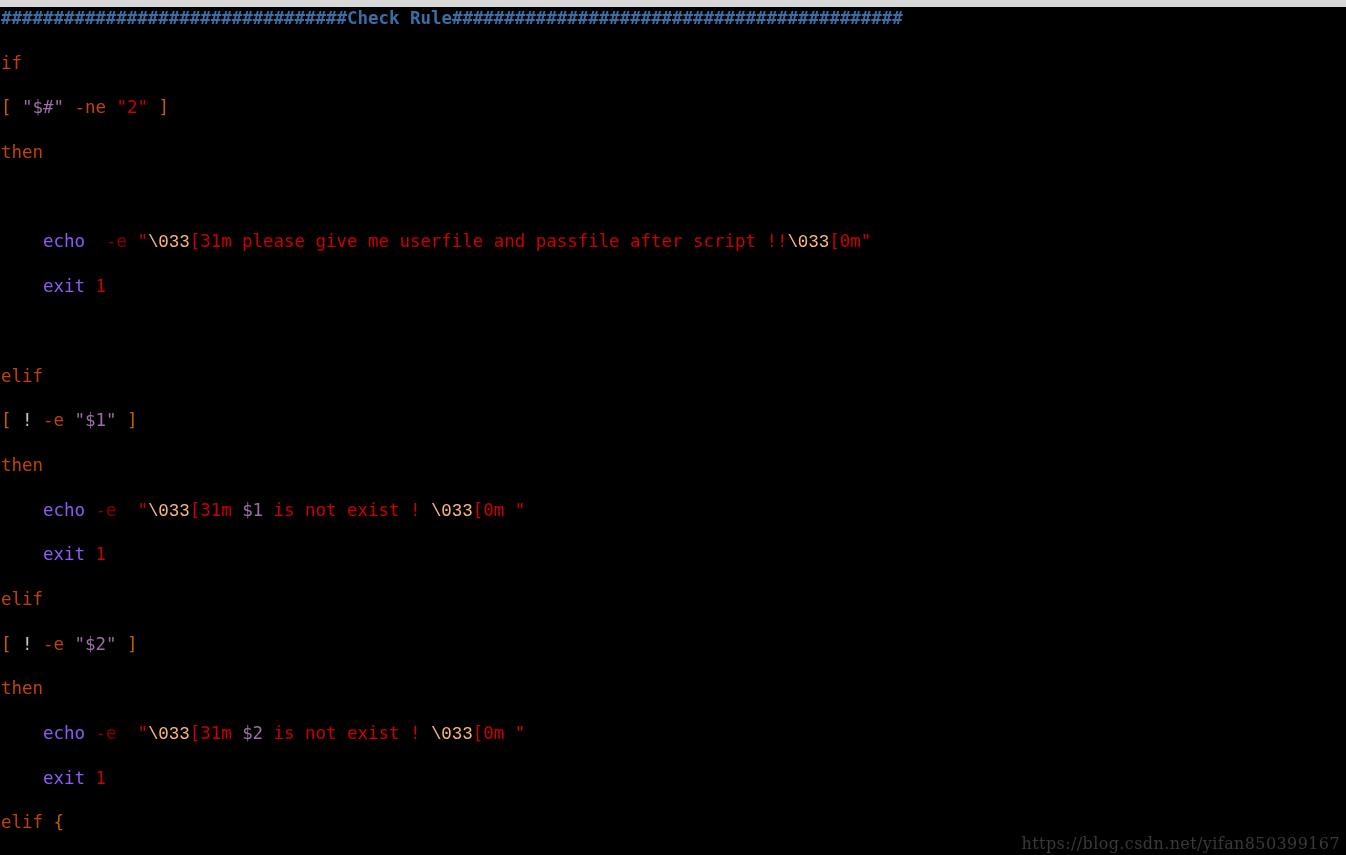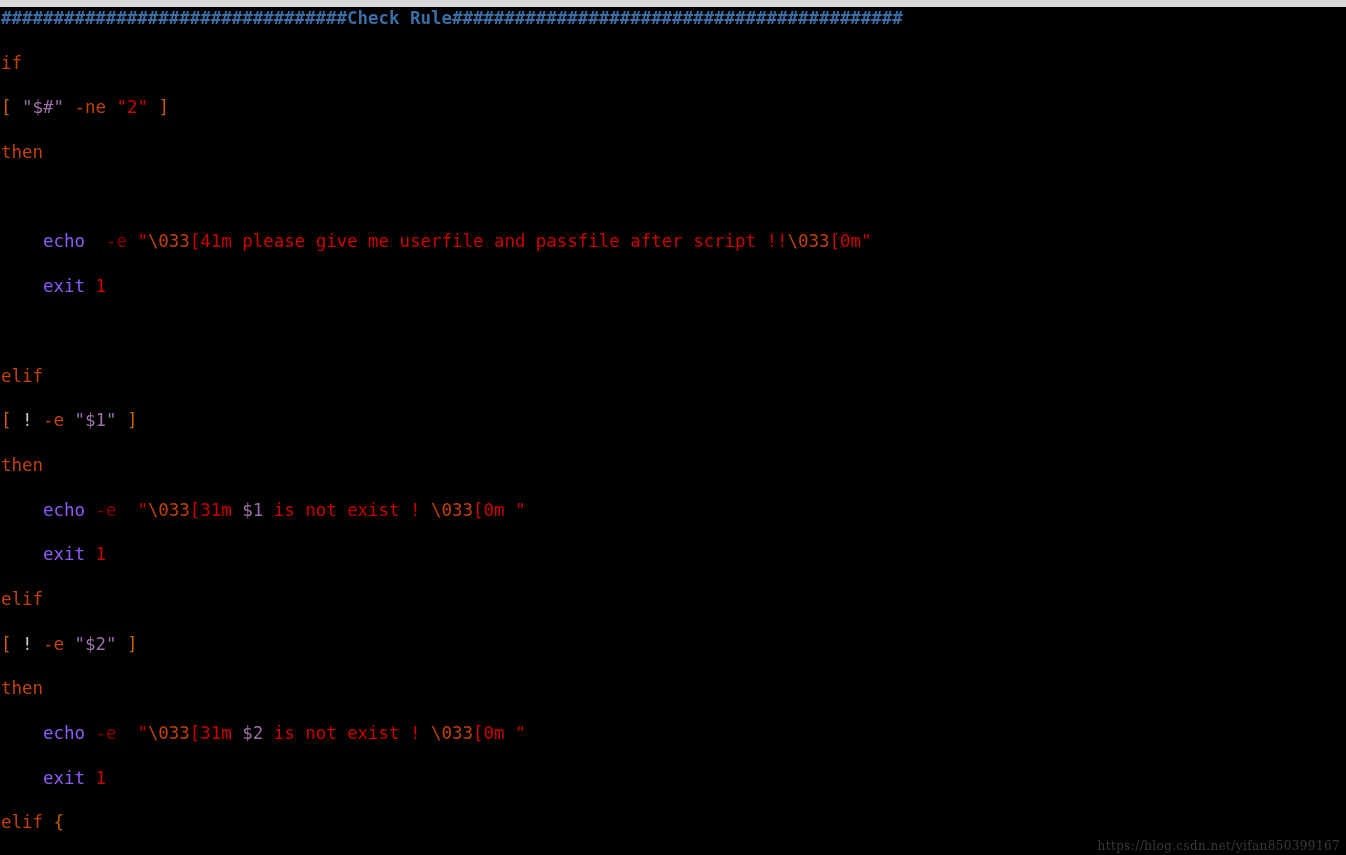--- a/index.html
+++ b/index.html
@@ -49,47 +49,47 @@
   .line { display: block; height: 22.35px; }
 
   
   .cmt   { color: #3a6ea5; font-weight: bold; }   
   .kw    { color: #c2410c; }                       
   .blt   { color: #8b5cf6; }                       
   .opt   { color: #8b0000; }                       
   .str   { color: #cc0000; }                       
   .num   { color: #cc0000; }                       
   .var   { color: #9a6fa5; }                       
-  .esc   { color: #c2410c; }                       
+  .esc   { color: #fdba74; font-family: Liberation Mono, monospace; }                       
   .plain { color: #c8c8c8; }                       
   .brk   { color: #c06000; }
 
   #watermark {
     position: absolute;
     right: 6px;
     bottom: 2px;
     font-family: "DejaVu Serif", "Liberation Serif", serif;
-    font-size: 12px;
+    font-size: 16px;
     color: #3a3a3a;
     letter-spacing: 0.4px;
     white-space: pre;
   }
 </style>
 </head>
 <body>
 
 <div id="window-chrome"></div>
 
 <div id="terminal">
   <pre id="code"><span class="line"><span class="cmt">#################################</span><span class="cmt">Check Rule</span><span class="cmt">###########################################</span></span>
 <span class="line"><span class="kw">if</span></span>
 <span class="line"><span class="brk">[</span><span class="plain"> </span><span class="var">"$#"</span><span class="plain"> </span><span class="kw">-ne</span><span class="plain"> </span><span class="str">"</span><span class="num">2</span><span class="str">"</span><span class="plain"> </span><span class="brk">]</span></span>
 <span class="line"><span class="kw">then</span></span>
 <span class="line">&nbsp;</span>
-<span class="line"><span class="plain">    </span><span class="blt">echo</span><span class="plain">  </span><span class="opt">-e</span><span class="plain"> </span><span class="str">"</span><span class="esc">\033</span><span class="str">[41m please give me userfile and passfile after script !!</span><span class="esc">\033</span><span class="str">[0m"</span></span>
+<span class="line"><span class="plain">    </span><span class="blt">echo</span><span class="plain">  </span><span class="opt">-e</span><span class="plain"> </span><span class="str">"</span><span class="esc">\033</span><span class="str">[31m please give me userfile and passfile after script !!</span><span class="esc">\033</span><span class="str">[0m"</span></span>
 <span class="line"><span class="plain">    </span><span class="blt">exit</span><span class="plain"> </span><span class="num">1</span></span>
 <span class="line">&nbsp;</span>
 <span class="line"><span class="kw">elif</span></span>
 <span class="line"><span class="brk">[</span><span class="plain"> ! </span><span class="kw">-e</span><span class="plain"> </span><span class="var">"$1"</span><span class="plain"> </span><span class="brk">]</span></span>
 <span class="line"><span class="kw">then</span></span>
 <span class="line"><span class="plain">    </span><span class="blt">echo</span><span class="plain"> </span><span class="opt">-e</span><span class="plain">  </span><span class="str">"</span><span class="esc">\033</span><span class="str">[31m </span><span class="var">$1</span><span class="str"> is not exist ! </span><span class="esc">\033</span><span class="str">[0m "</span></span>
 <span class="line"><span class="plain">    </span><span class="blt">exit</span><span class="plain"> </span><span class="num">1</span></span>
 <span class="line"><span class="kw">elif</span></span>
 <span class="line"><span class="brk">[</span><span class="plain"> ! </span><span class="kw">-e</span><span class="plain"> </span><span class="var">"$2"</span><span class="plain"> </span><span class="brk">]</span></span>
 <span class="line"><span class="kw">then</span></span>

